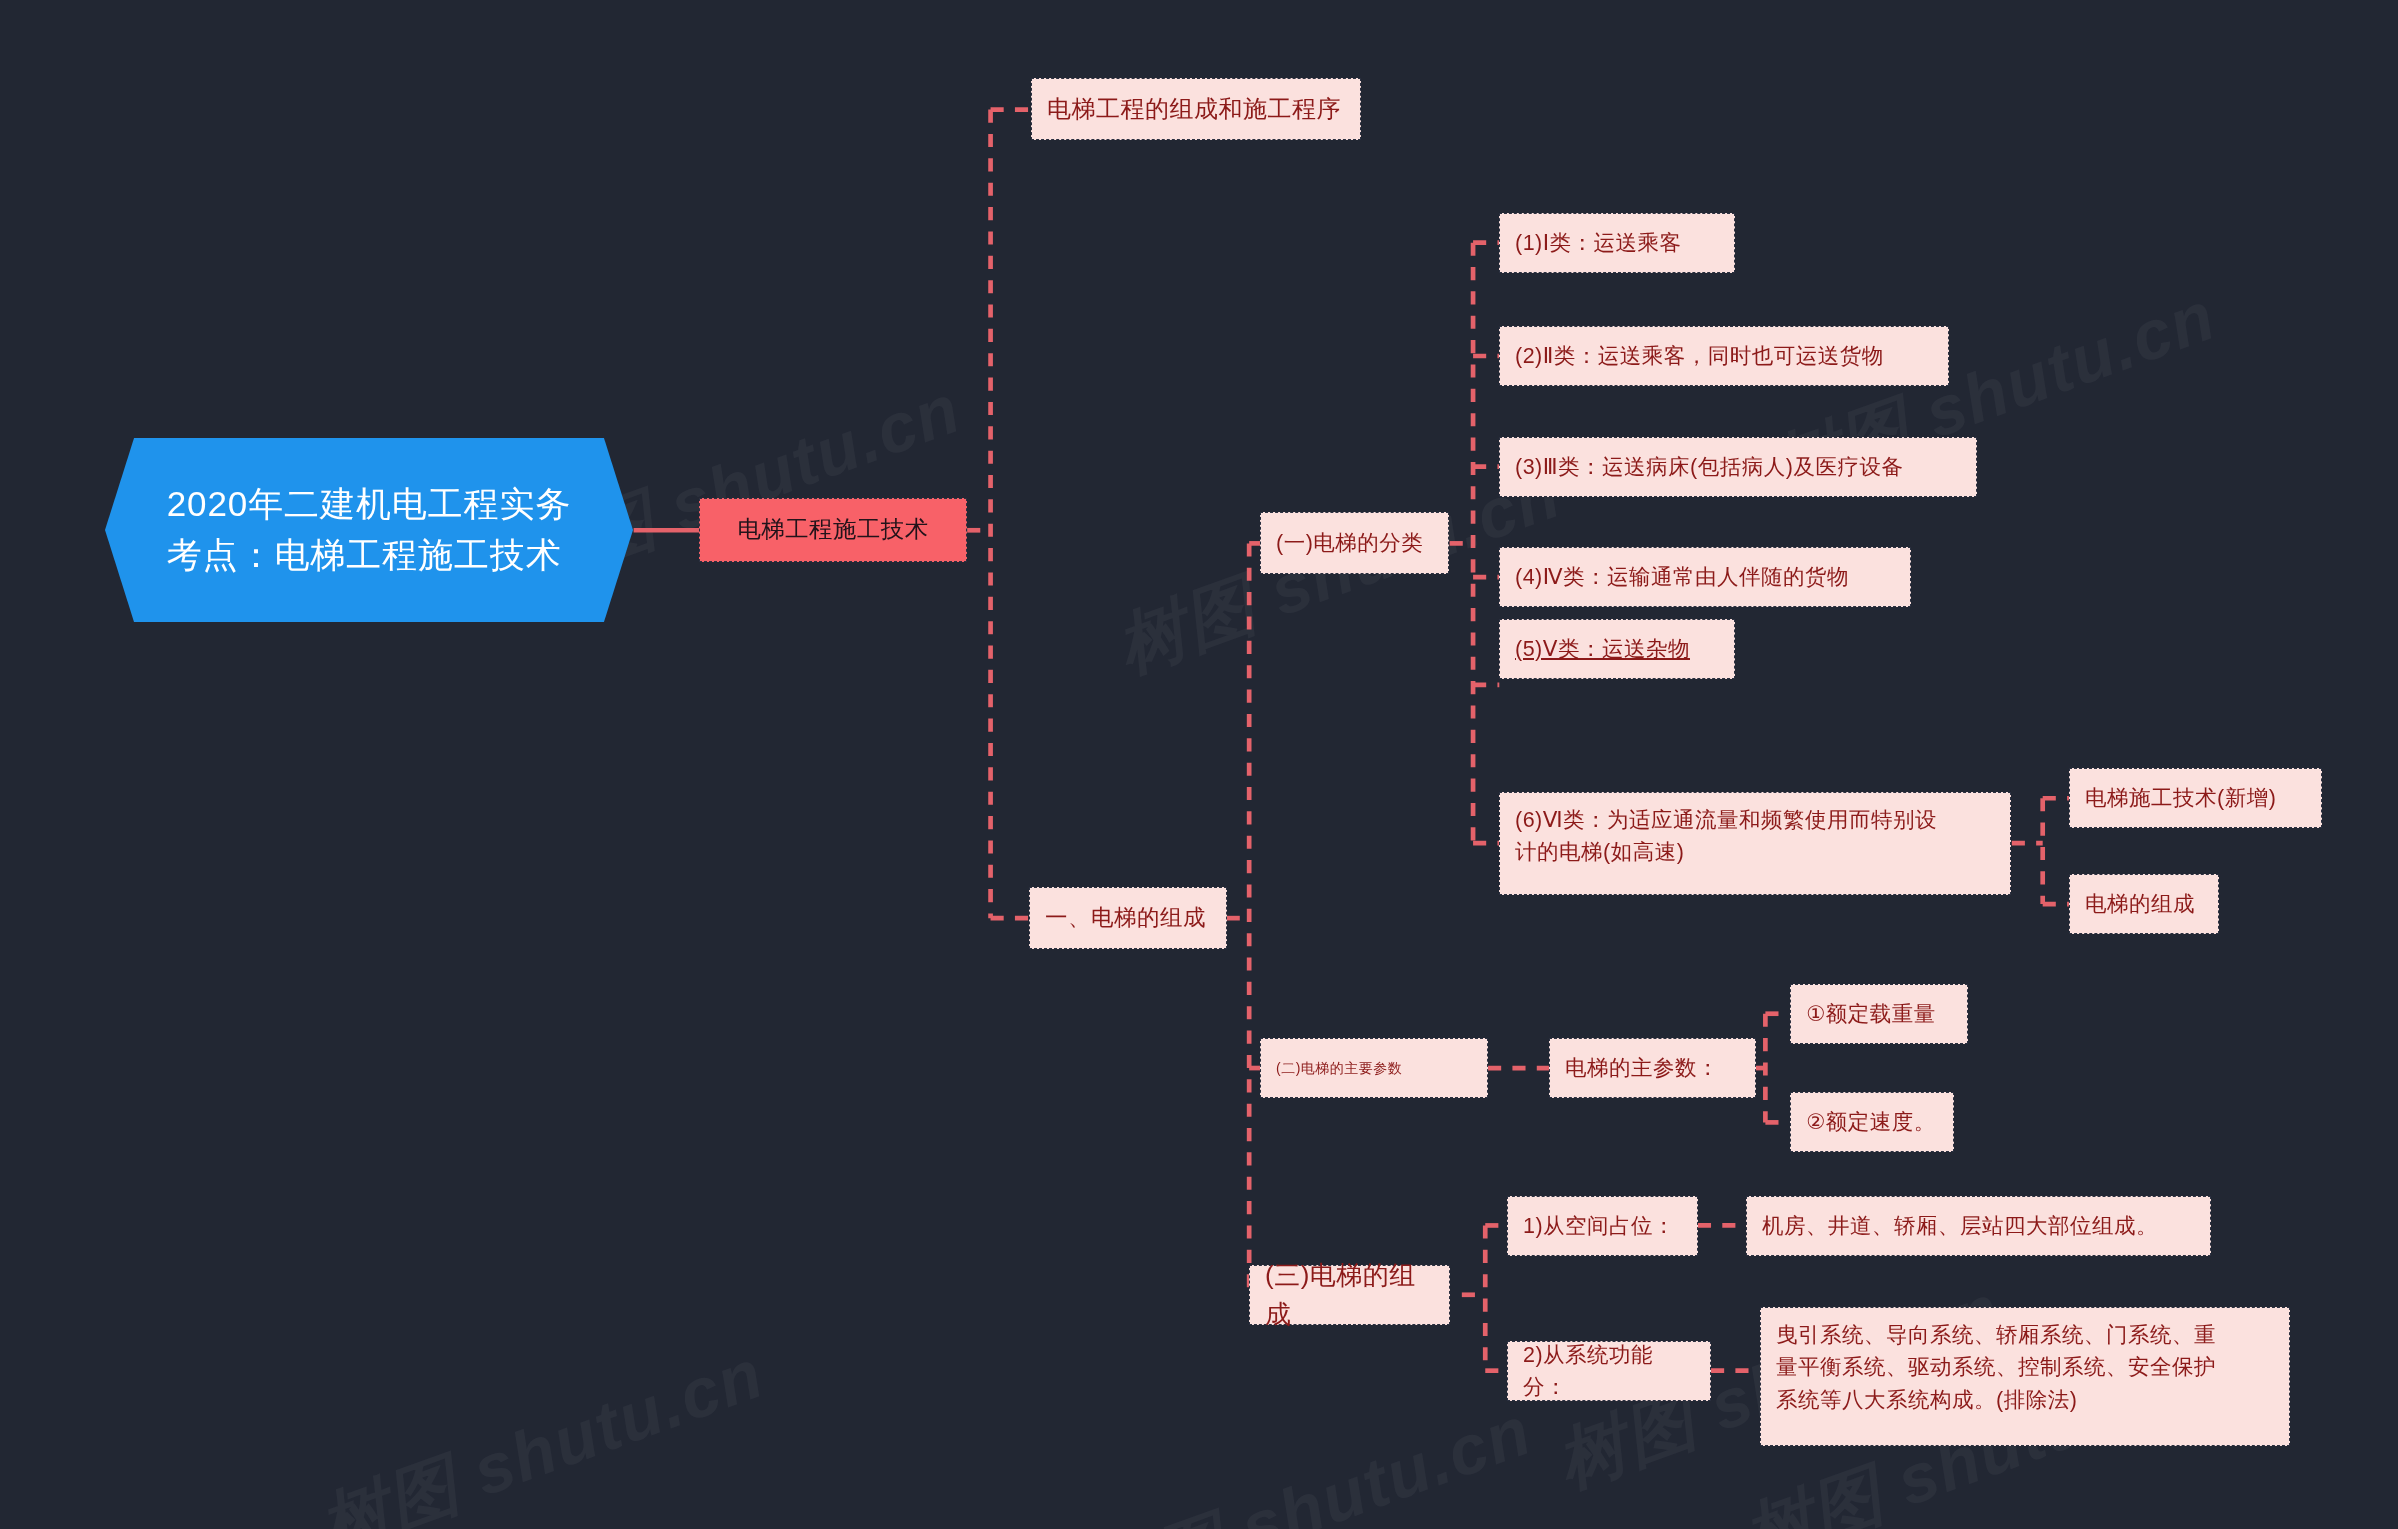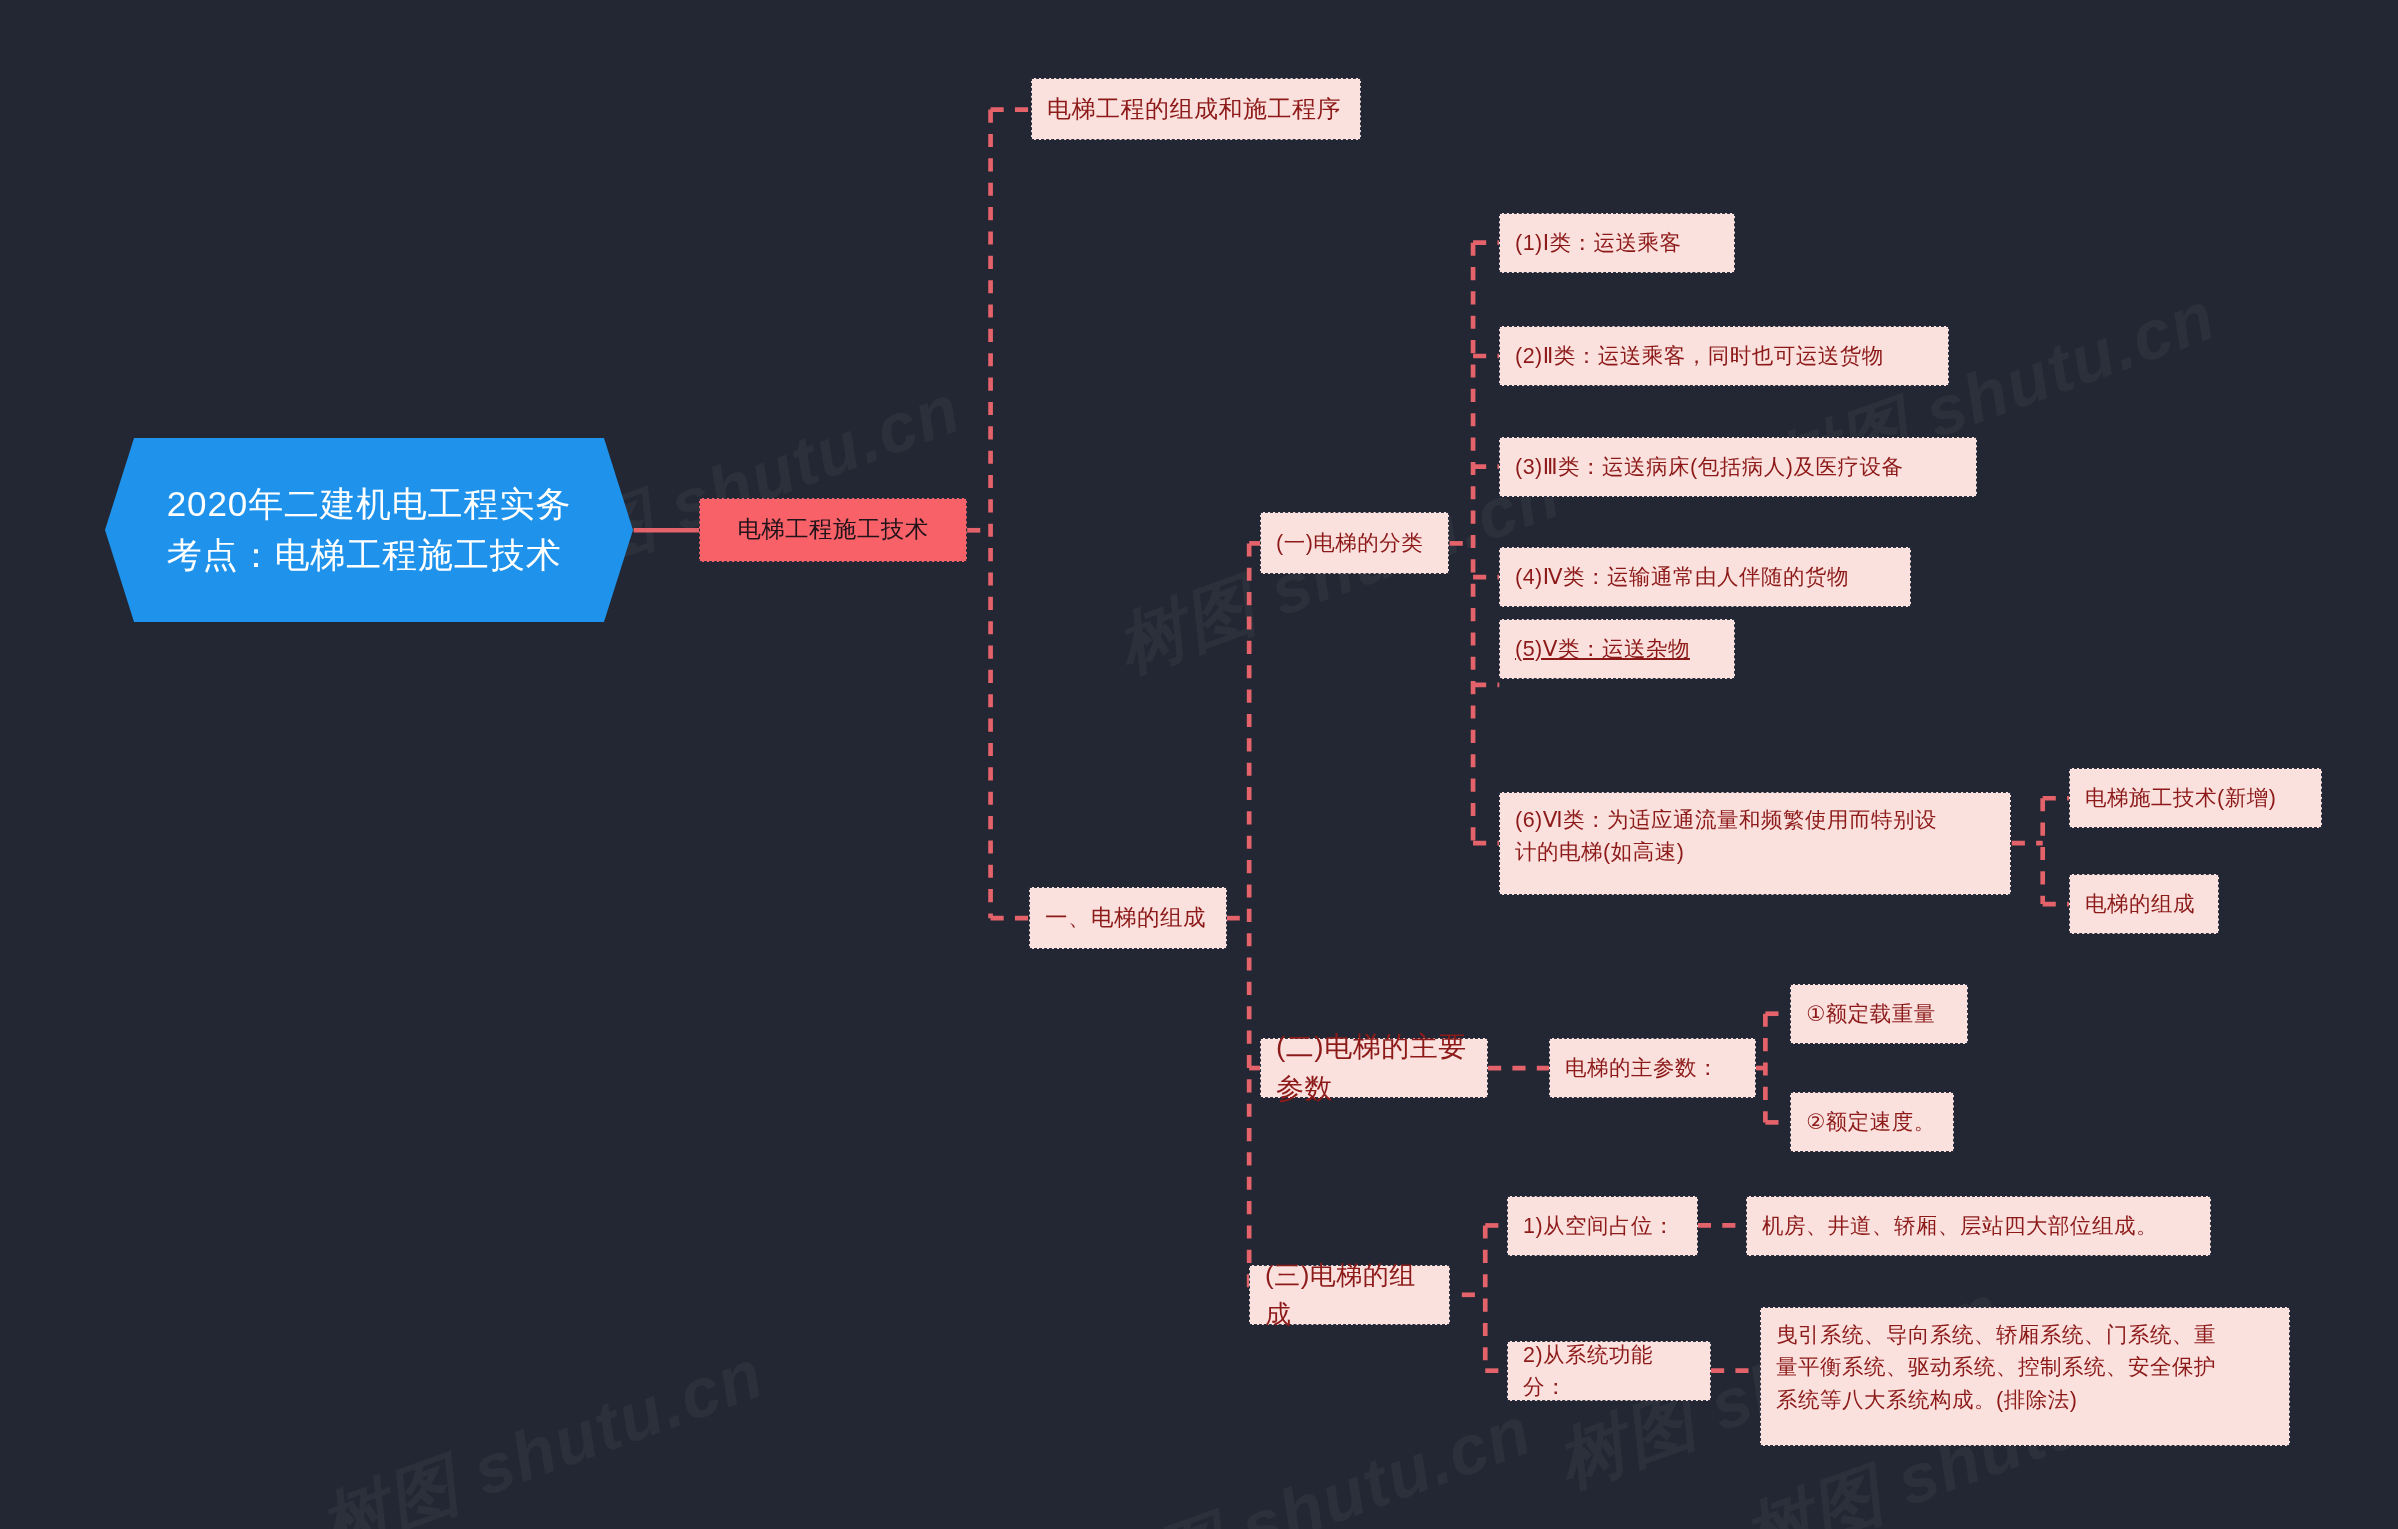--- a/index.html
+++ b/index.html
@@ -151,21 +151,21 @@
 
   <div class="node" style="left:1499px;top:619px;width:236px;height:60px;font-size:21.5px;text-decoration:underline;">(5)Ⅴ类：运送杂物</div>
 
   <div class="node" style="left:1499px;top:792px;width:512px;height:103px;font-size:21.5px;align-items:flex-start;padding-top:11.2px;">(6)Ⅵ类：为适应通流量和频繁使用而特别设
 计的电梯(如高速)</div>
 
   <div class="node" style="left:2069px;top:768px;width:253px;height:60px;font-size:21.5px;">电梯施工技术(新增)</div>
 
   <div class="node" style="left:2069px;top:874px;width:150px;height:60px;font-size:21.5px;">电梯的组成</div>
 
-  <div class="node" style="left:1260px;top:1038px;width:228px;height:60px;font-size:28px;">(二)电梯的主要参数</div>
+  <div class="node" style="left:1260px;top:1038px;width:228px;height:60px;font-size:14px;">(二)电梯的主要参数</div>
 
   <div class="node" style="left:1549px;top:1038px;width:207px;height:60px;font-size:21.5px;">电梯的主参数：</div>
 
   <div class="node" style="left:1790px;top:984px;width:178px;height:60px;font-size:21.5px;">①额定载重量</div>
 
   <div class="node" style="left:1790px;top:1092px;width:164px;height:60px;font-size:21.5px;">②额定速度。</div>
 
   <div class="node" style="left:1249px;top:1265px;width:201px;height:60px;font-size:26px;">(三)电梯的组成</div>
 
   <div class="node" style="left:1507px;top:1196px;width:191px;height:60px;font-size:21.5px;">1)从空间占位：</div>

